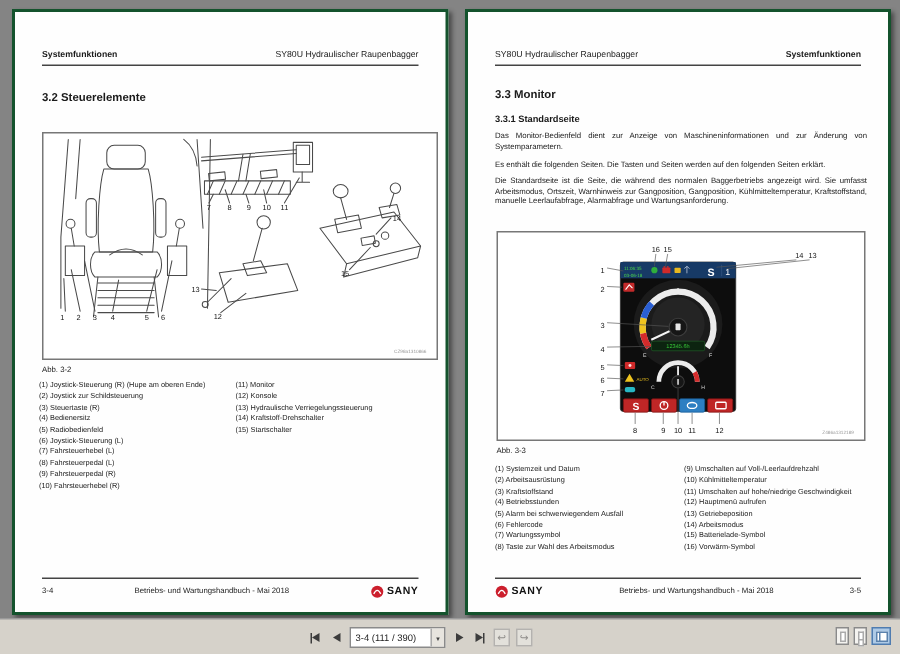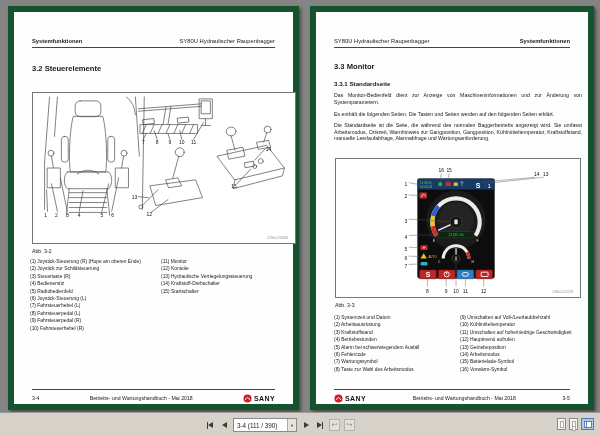--- a/index.html
+++ b/index.html
@@ -1,20 +1,20 @@
 <!DOCTYPE html>
 <html><head>
 <meta charset="utf-8">
 <style>
   * { box-sizing: border-box; margin: 0; padding: 0; }
   html,body { width:600px; height:436px; overflow:hidden; }
   body { background:#848484; font-family:"Liberation Sans", sans-serif; position:relative; }
 
   .page { position:absolute; top:6px; height:404px; background:#fefefe;
-          border:6px solid #14532d; box-shadow:2px 2px 3px rgba(0,0,0,.45);text-decoration:underline; }
+          border:2px solid #14532d; box-shadow:2px 2px 3px rgba(0,0,0,.45);text-decoration:underline; }
   #left-page  { left:8px;  width:291px; }
   #right-page { left:310px; width:284px; }
   .page-inner { position:relative; width:100%; height:100%; color:#1a1a1a; }
 
   .hdr { position:absolute; top:26px; left:18px; right:18px; display:flex;
          justify-content:space-between; font-size:5.8px; border-bottom:1px solid #444;
          padding-bottom:3px; }
   .hdr .b { font-weight:bold; }
 
   .sec-title { position:absolute; font-size:7.6px; font-weight:bold; }

